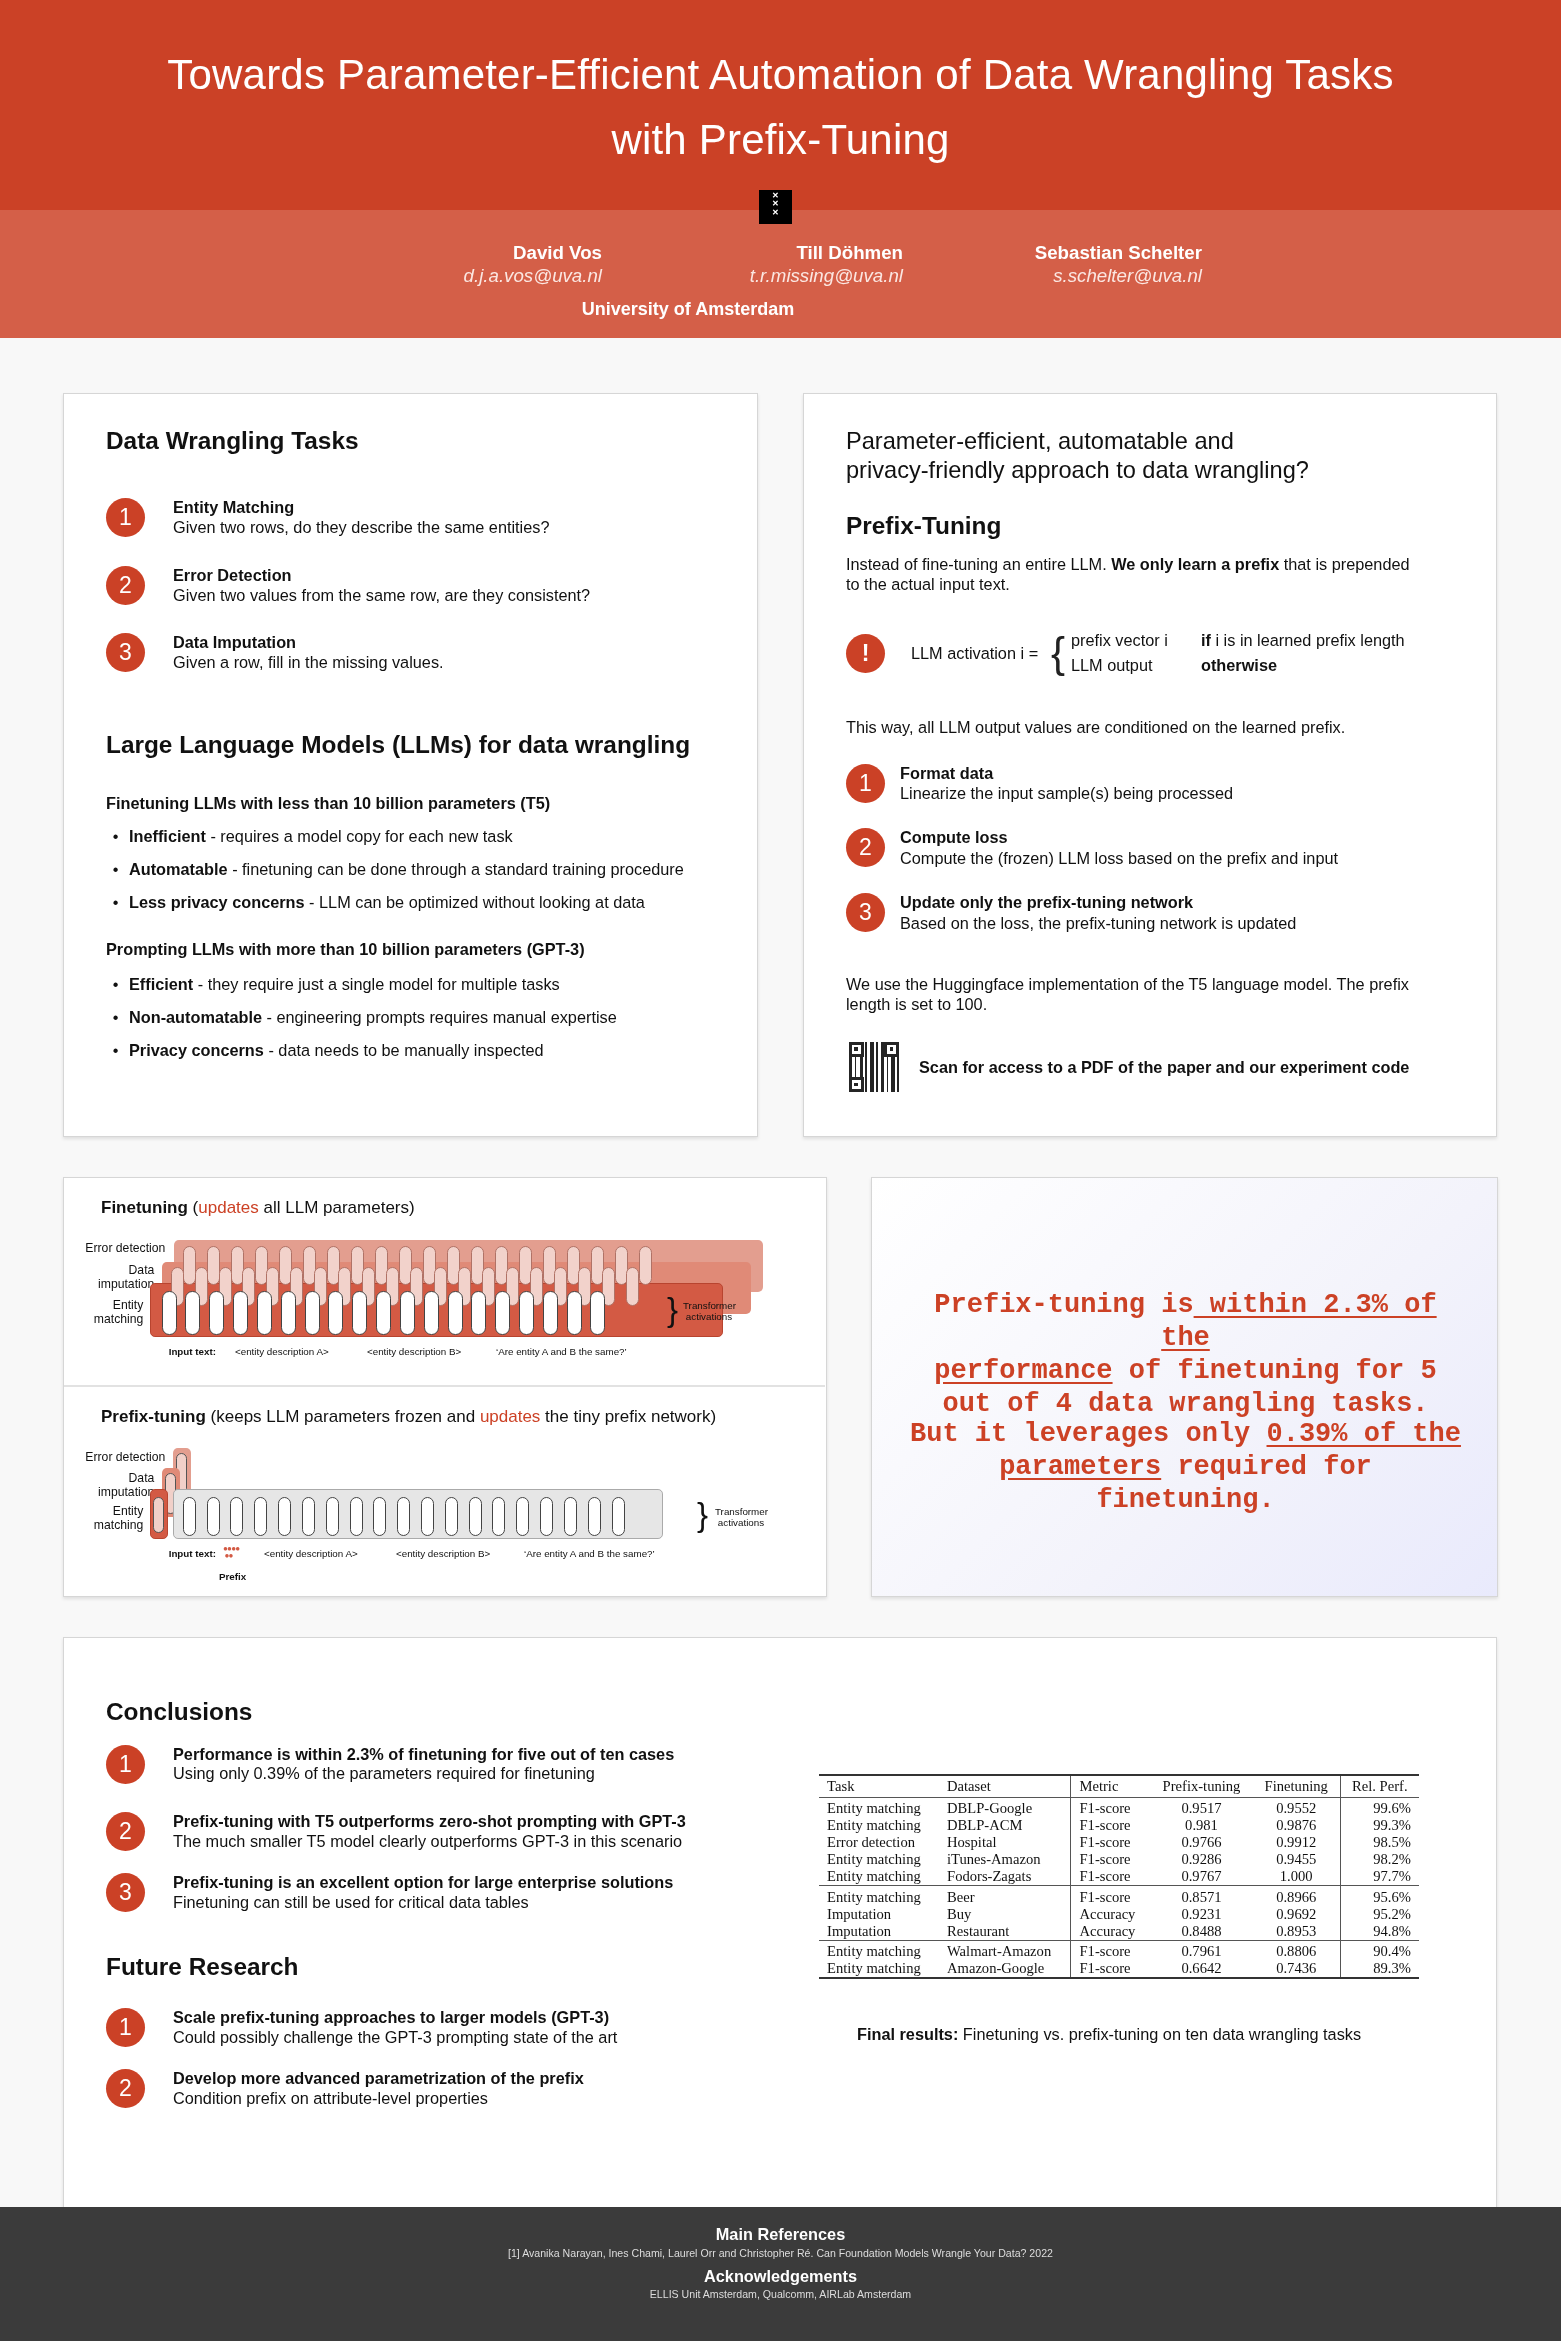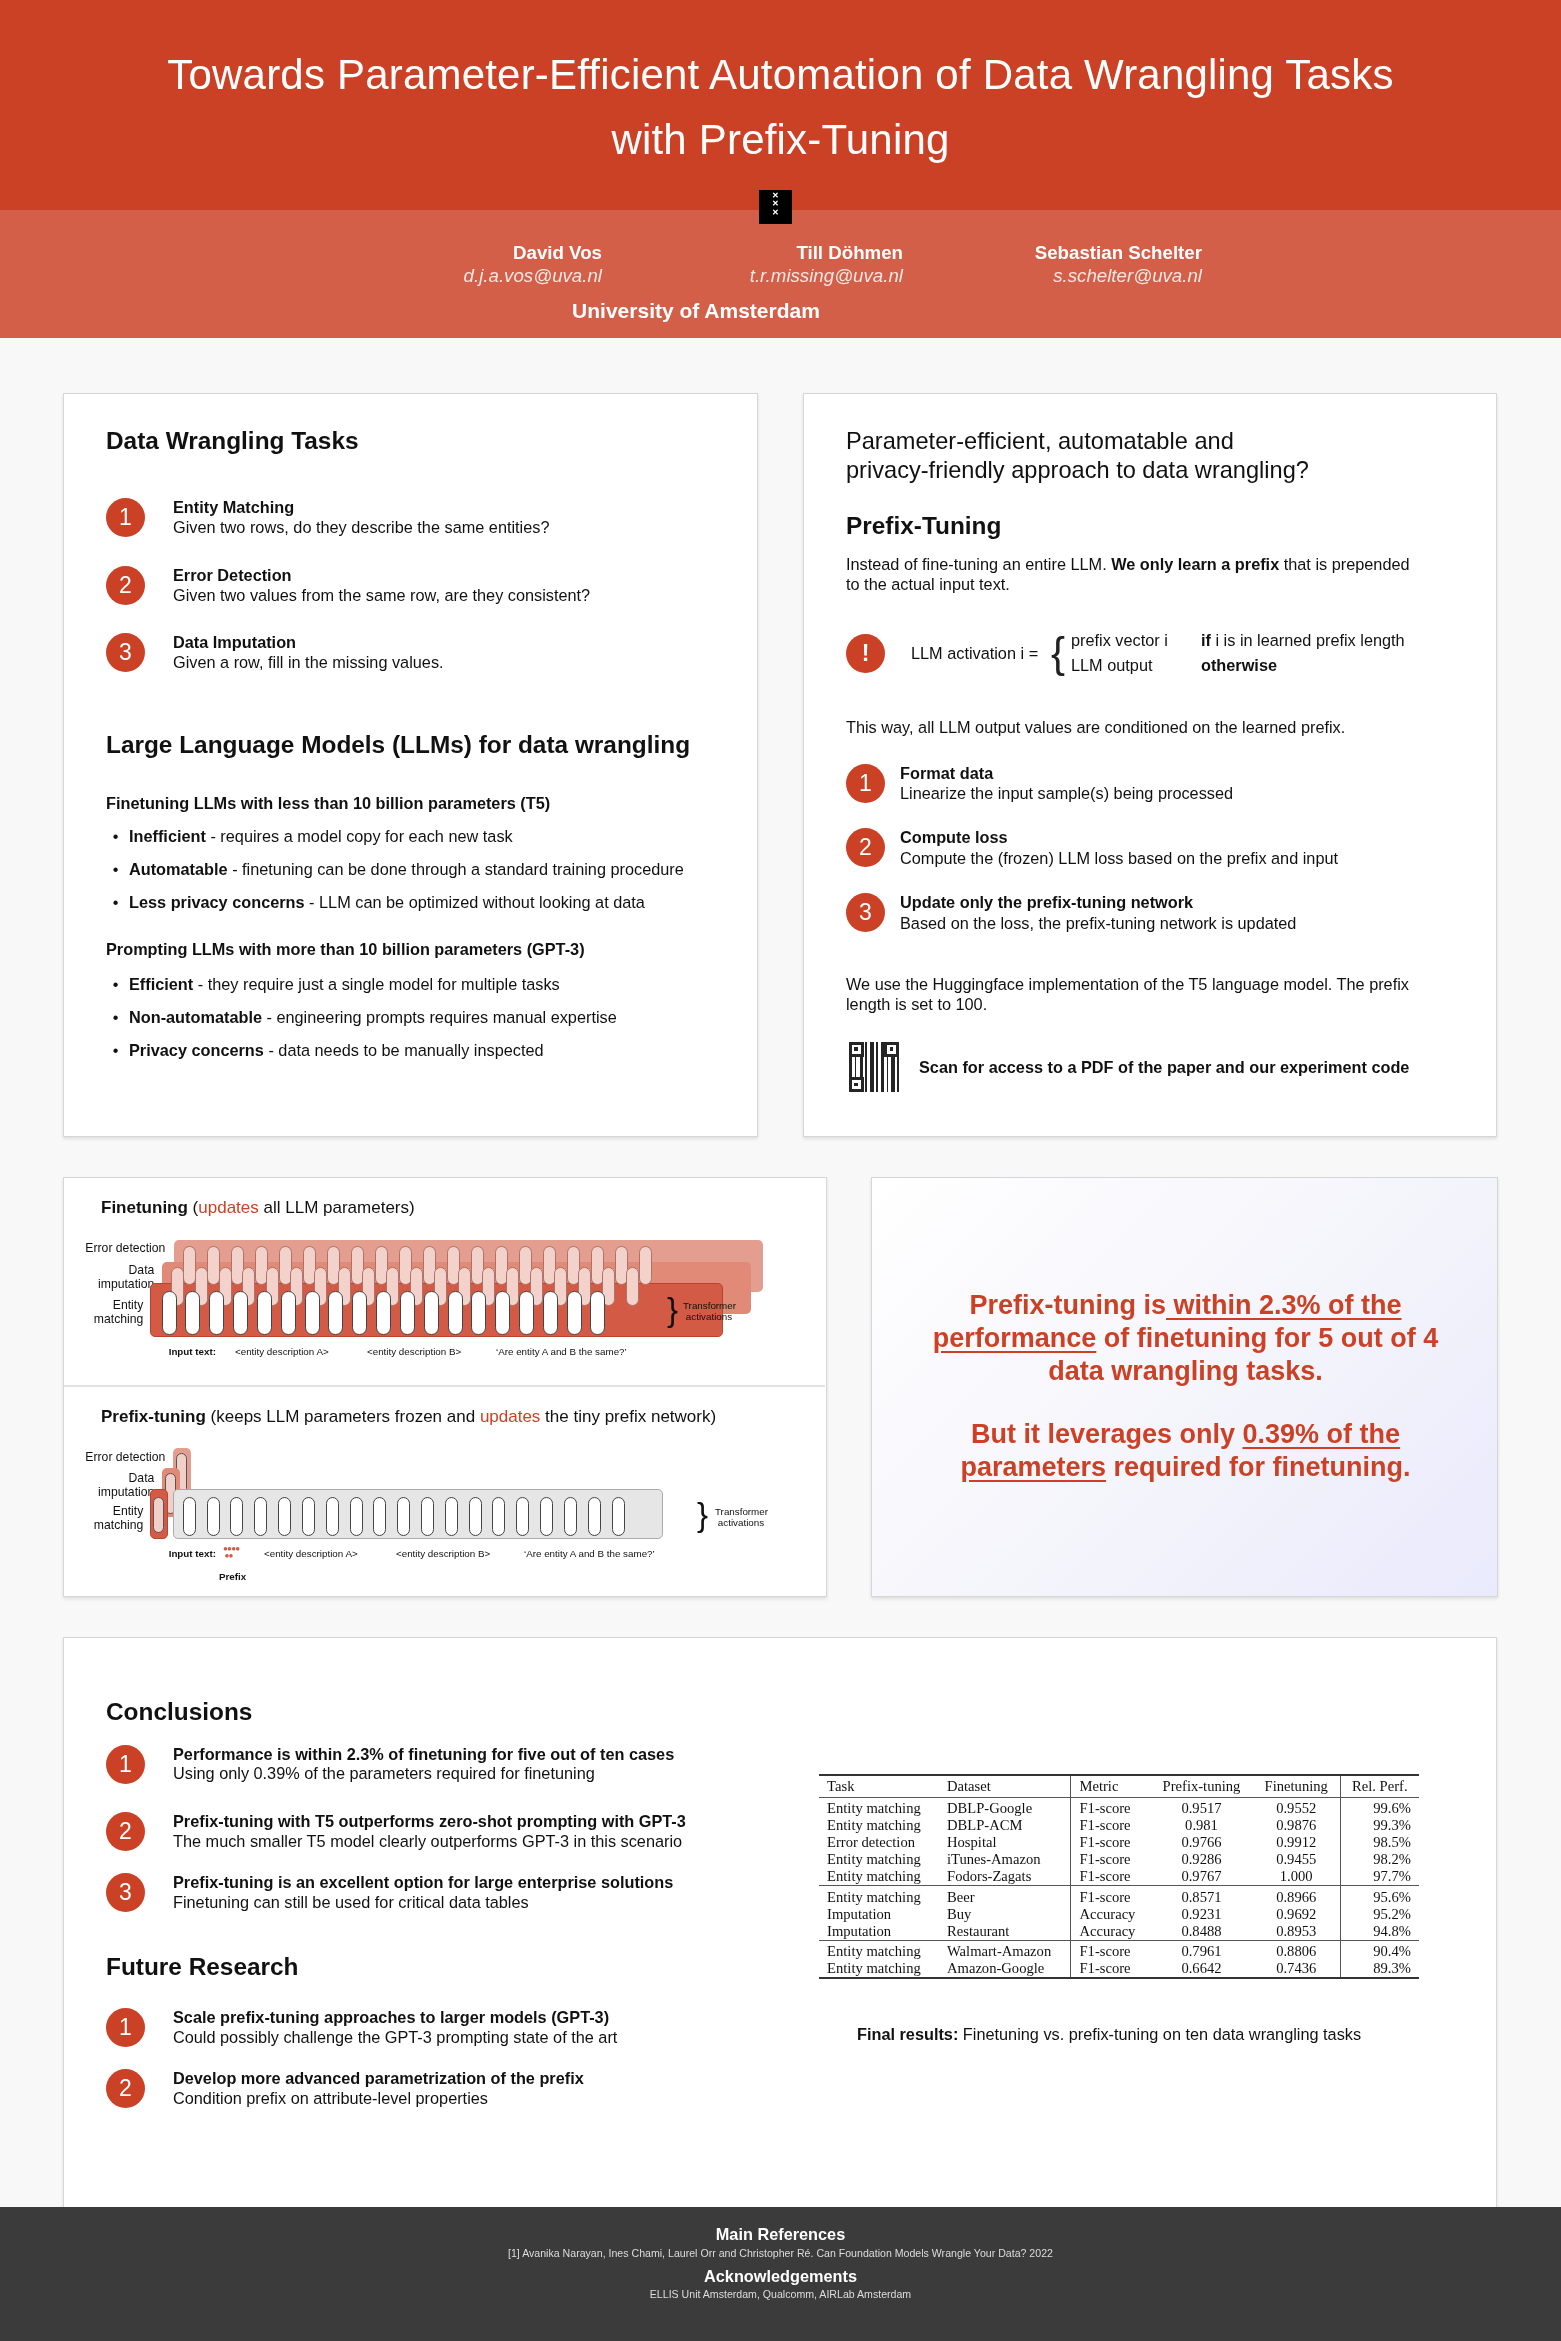--- a/index.html
+++ b/index.html
@@ -7,41 +7,41 @@
   .accent { color: #cc4125; }
 
   
   #hdr-top { position: absolute; left: 0; top: 0; width: 1561px; height: 210px; background: #cb4126; }
   #hdr-bot { position: absolute; left: 0; top: 210px; width: 1561px; height: 128px; background: #d45f48; }
   #title { position: absolute; left: 0; top: 42px; width: 1561px; text-align: center; color: #fff; font-size: 42px; line-height: 65px; font-weight: normal; letter-spacing: 0.2px; }
   #logo { position: absolute; left: 759px; top: 190px; width: 33px; height: 34px; background: #000; color: #fff; font-size: 8.1px; line-height: 8.1px; text-align: center; font-weight: bold; padding-top: 2.4px; }
   .author { position: absolute; top: 241px; width: 244px; text-align: right; color: #fff; }
   .author .n { font-weight: bold; font-size: 18.7px; line-height: 23px; }
   .author .e { font-style: italic; font-size: 18.7px; line-height: 23px; color: #fbe7e2; }
-  #affil { position: absolute; left: 16px; top: 299px; width: 1360px; text-align: center; color: #fff; font-size: 21px; font-weight: bold; }
+  #affil { position: absolute; left: 8px; top: 299px; width: 1360px; text-align: center; color: #fff; font-size: 18px; font-weight: bold; }
 
   
   .card { position: absolute; background: #fff; border: 1.6px solid #d6d6d6; box-shadow: 0 1.6px 3.3px rgba(0,0,0,0.10); }
   h2.sec { font-size: 24.4px; font-weight: bold; color: #111; position: absolute; }
   .num { position: absolute; width: 39px; height: 39px; border-radius: 50%; background: #cb4126; color: #fff; font-size: 23px; text-align: center; line-height: 39px; }
   .item-t { position: absolute; font-size: 16.3px; font-weight: bold; line-height: 19.5px; }
   .item-d { position: absolute; font-size: 16.3px; line-height: 19.5px; }
   .sub { position: absolute; font-size: 16.3px; font-weight: bold; }
   .bul { position: absolute; font-size: 16.3px; left: 65px; }
   .bul::before { content: "•"; position: absolute; left: -16.3px; }
   .txt { position: absolute; font-size: 16.3px; line-height: 19.5px; }
 
   
   .rowlbl { position: absolute; font-size: 12.2px; text-align: right; }
   .bar { position: absolute; border-radius: 4.9px; }
   .cell { position: absolute; width: 14.6px; height: 46px; border-radius: 7.3px; border: 1.2px solid #555; background: #fff; }
   .small { position: absolute; font-size: 9.8px; }
 
   
-  #hl { background: linear-gradient(135deg, #ffffff 0%, #f3f3fb 60%, #e9eafc 100%); }
+  #hl { background: linear-gradient(135deg, #ffffff 0%, #f3f3fb 60%, #e9eafc 100%); font-family: Liberation Mono, monospace; }
   #hl p { text-align: center; color: #cc4125; font-size: 27px; font-weight: bold; line-height: 33px; }
   #hl u { text-decoration: underline; text-underline-offset: 4.1px; }
 
   
   table.res { position: absolute; border-collapse: collapse; font-family: "Liberation Serif", serif; font-size: 14.6px; color: #111; }
   table.res td, table.res th { padding: 0 8.1px; line-height: 17px; font-weight: normal; white-space: nowrap; }
   table.res th { text-align: left; padding-top: 1.6px; padding-bottom: 2.4px; }
   table.res .c { text-align: center; }
   table.res .r { text-align: right; }
   table.res .vl { border-left: 1.2px solid #555; }

